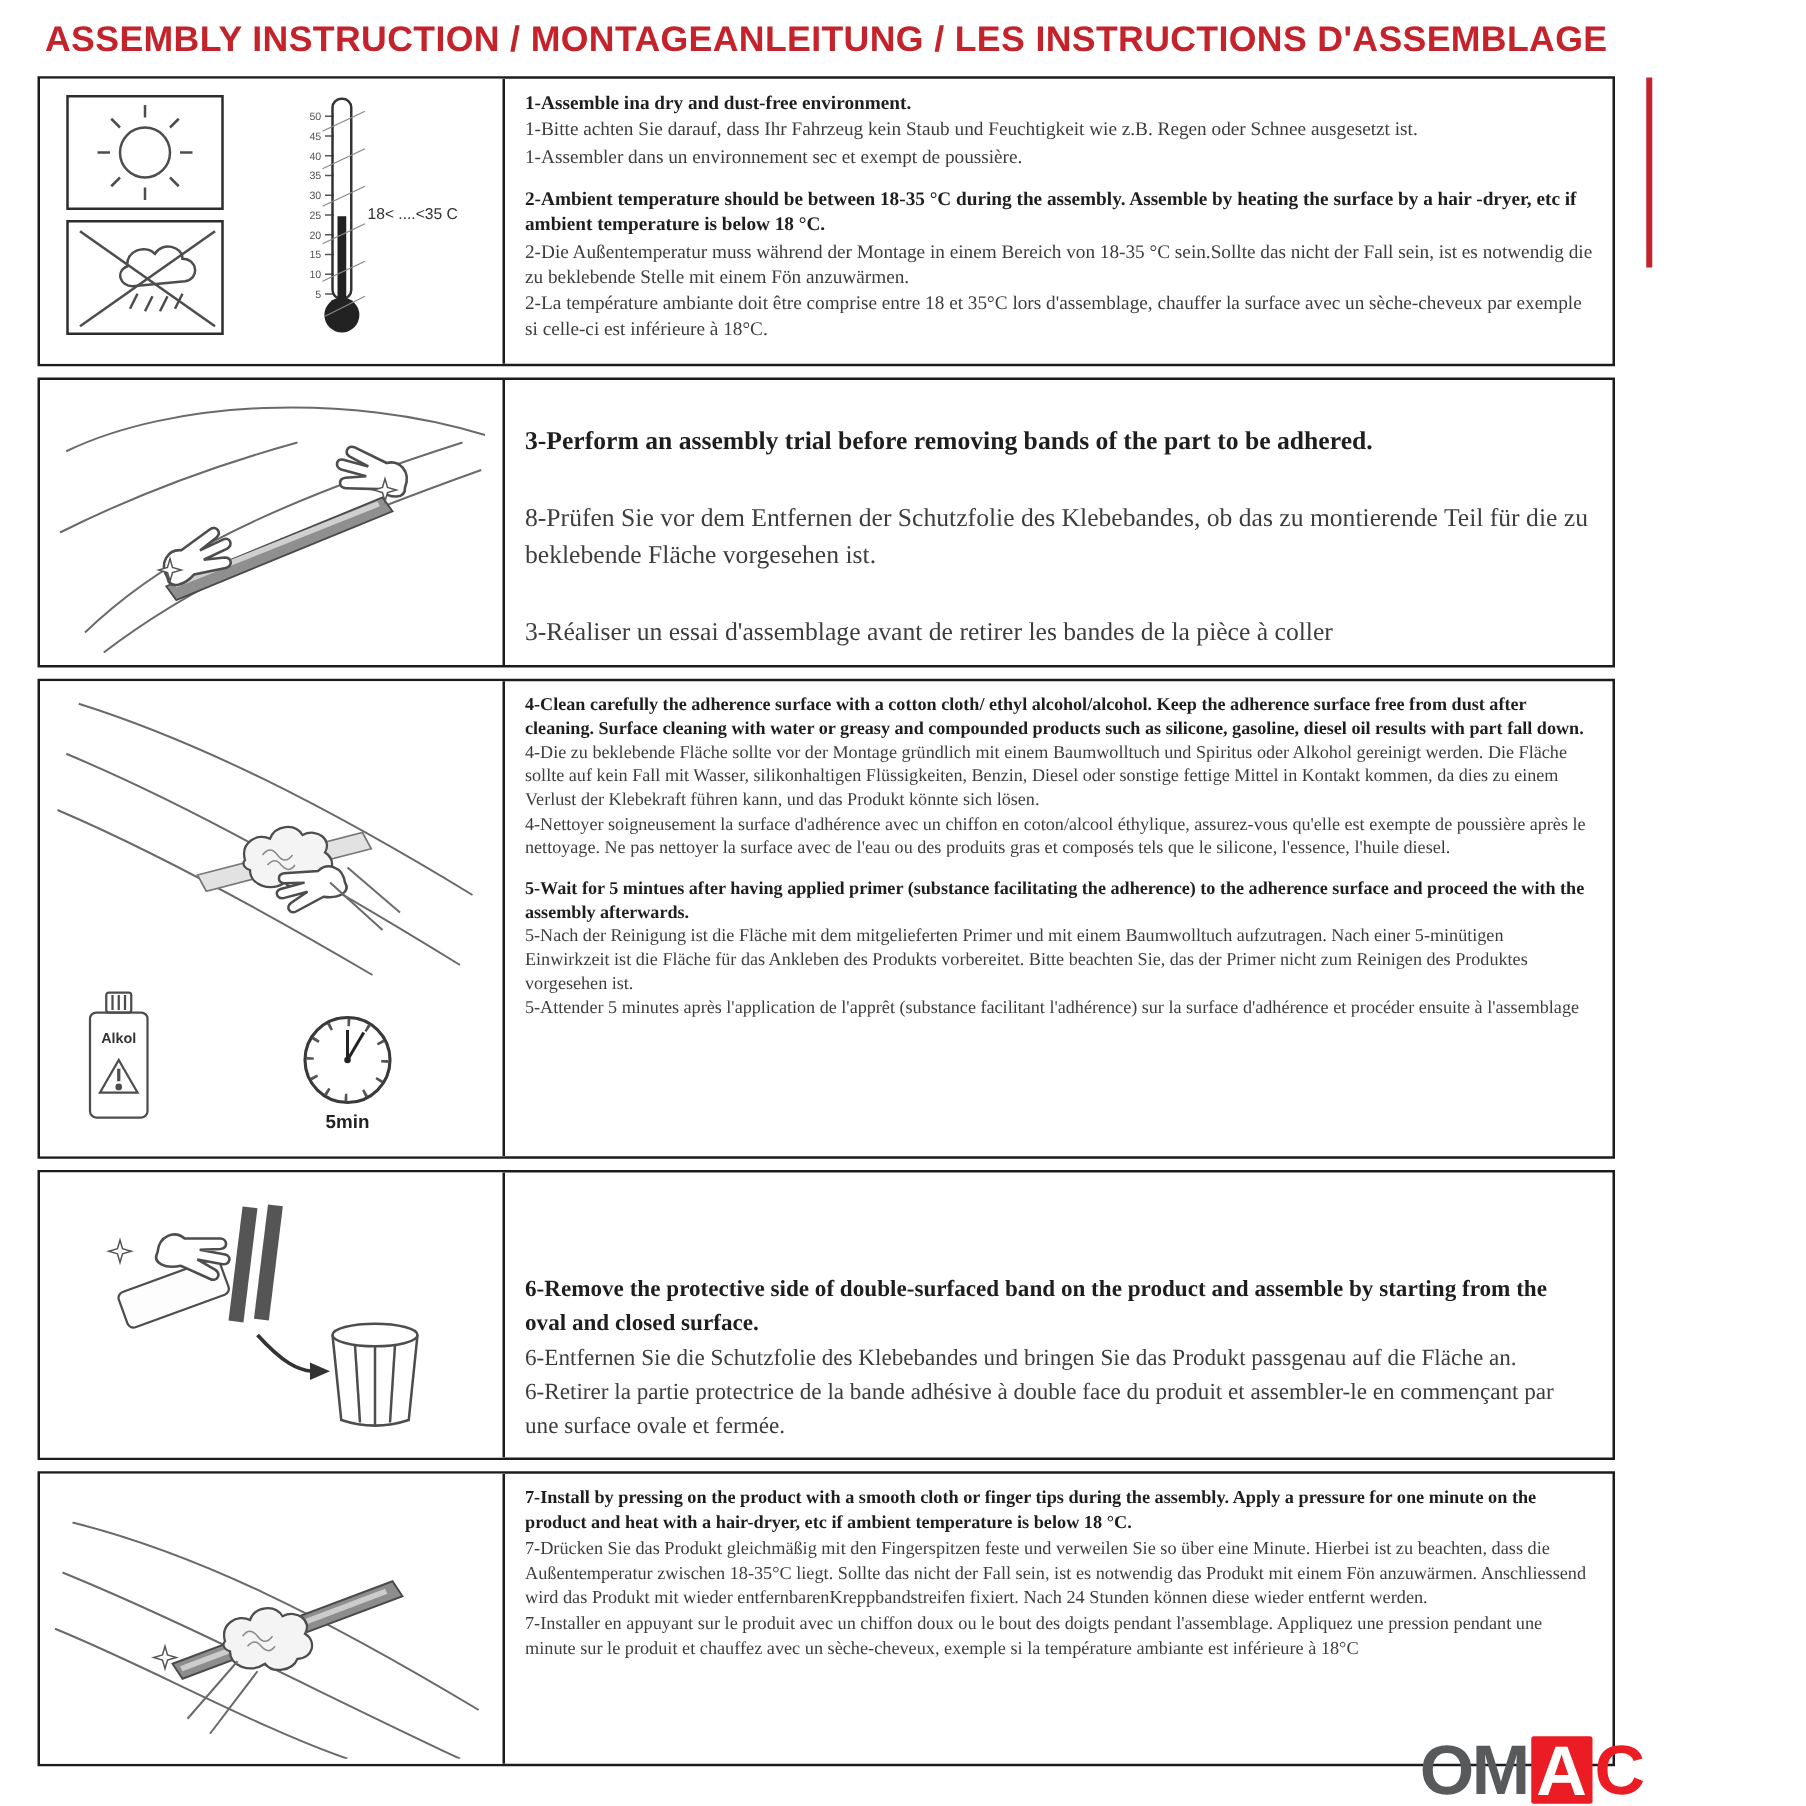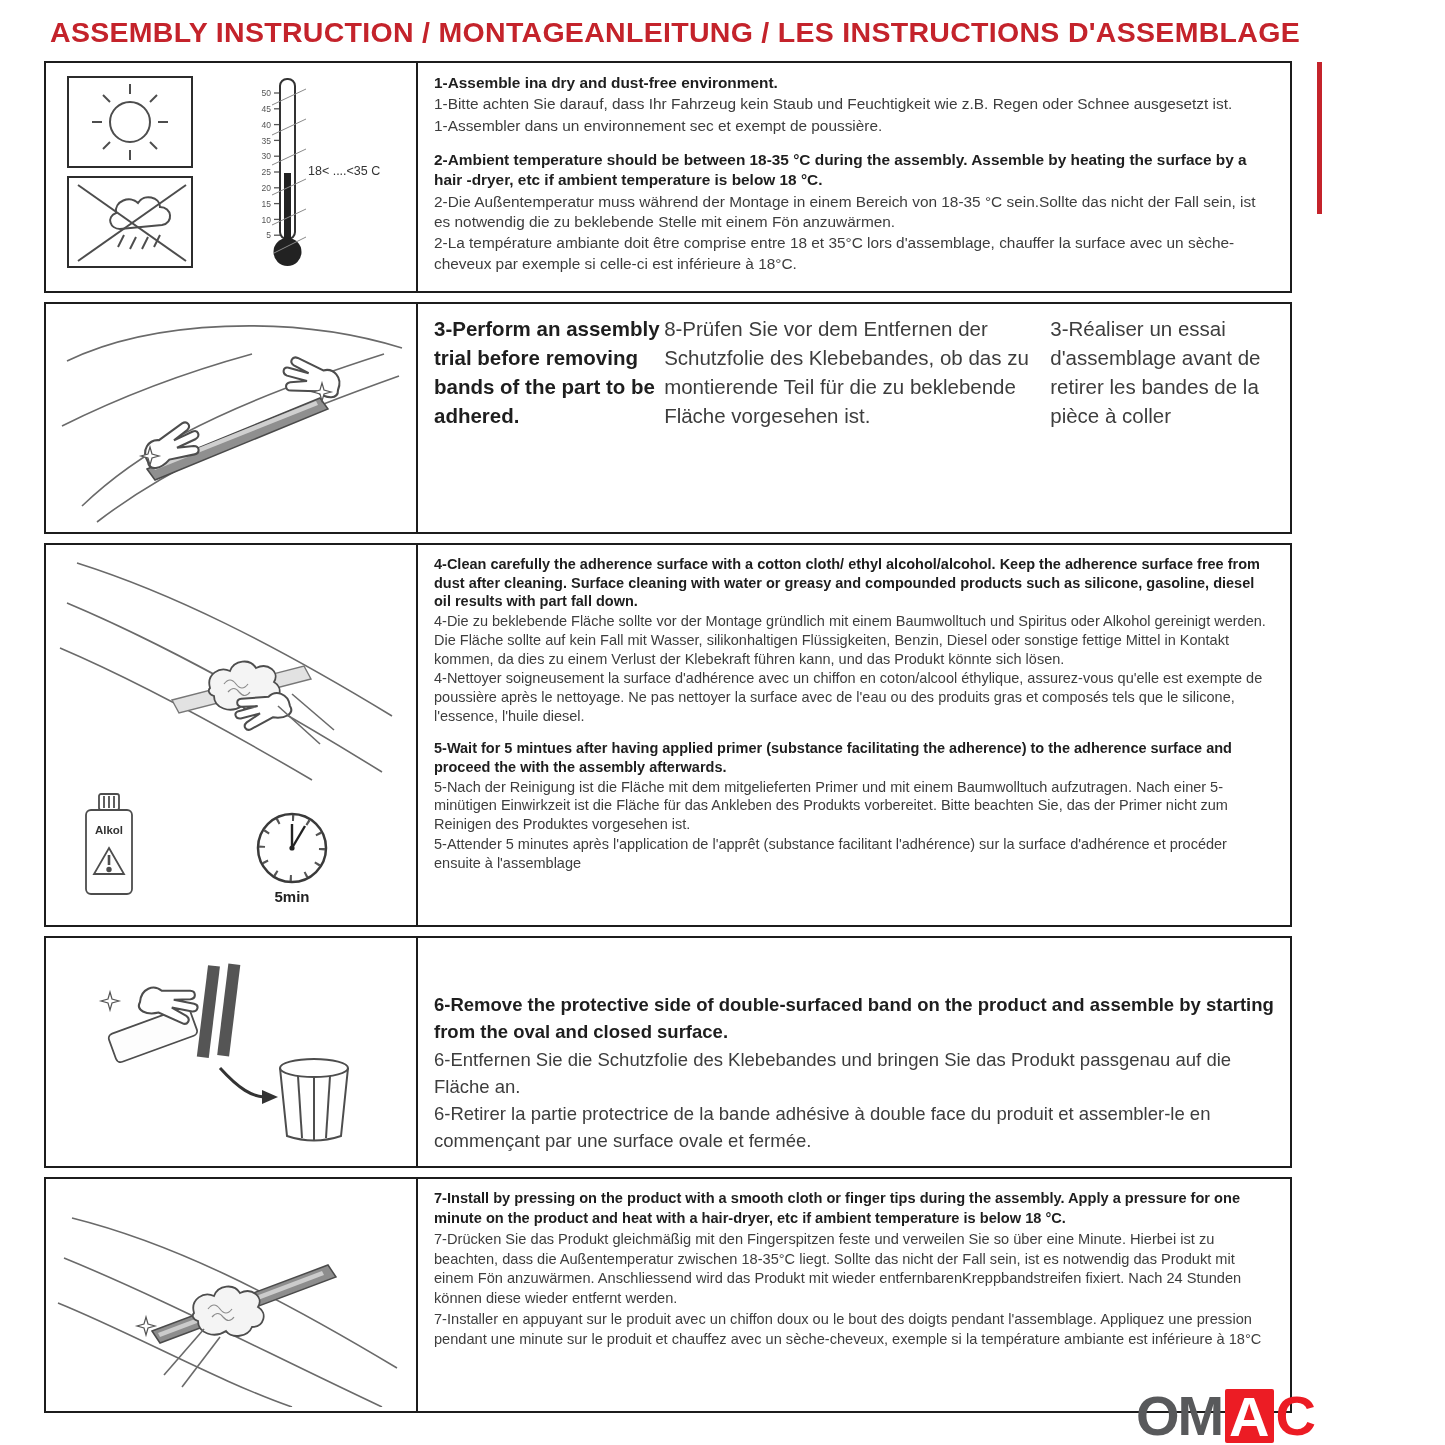--- a/index.html
+++ b/index.html
@@ -1,32 +1,32 @@
 <!DOCTYPE html>
 <html><head>
 <meta charset="utf-8">
 <style>
   * { margin:0; padding:0; box-sizing:border-box; }
   html,body { width:1445px; height:1445px; background:#ffffff; font-family:"Liberation Sans",sans-serif; }
-  .page { position:relative; width:1322px; height:1445px; overflow:hidden; padding:10px 30px 0 44px; background:#fff; }
+  .page { position:relative; width:1322px; height:1445px; overflow:hidden; padding:10px 30px 0 30px; background:#fff; }
   .page-title { color:#c4232b; font-size:28.5px; font-weight:700; letter-spacing:0.3px; margin:6px 0 12px 6px; white-space:nowrap; }
   .row { display:flex; border:2.5px solid #1c1c1c; margin-bottom:9px; background:#fff; }
   .cell-img { width:372px; min-width:372px; border-right:2.5px solid #1c1c1c; display:flex; align-items:center; justify-content:flex-end; overflow:hidden; background:#fff; }
   .cell-text { flex:1; padding:10px 16px; overflow:hidden; color:#3c3c3c; }
   .row-1 { height:232px; }
   .row-2 { height:232px; }
   .row-3 { height:384px; }
   .row-4 { height:232px; }
   .row-5 { height:236px; }
   .row-1 .cell-text { font-size:15.4px; line-height:1.32; }
-  .row-2 .cell-text { font-size:20.5px; line-height:1.42; display:flex; justify-content:flex-end; }
+  .row-2 .cell-text { font-size:20.5px; line-height:1.42; display:flex; flex-direction:column; justify-content:flex-end;gap:32px; }
   .row-3 .cell-text { font-size:14.5px; line-height:1.29; }
   .row-4 .cell-text { font-size:18.5px; line-height:1.45; display:flex; flex-direction:column; justify-content:flex-end; }
   .row-5 .cell-text { font-size:14.6px; line-height:1.36; }
-  .para { margin-bottom:1px; }
+  .para { margin-bottom:1px;font-family:Liberation Serif, serif; }
   .para.bold { font-weight:700; color:#1e1e1e; }
   .para.normal { font-weight:400; color:#3d3d3d; }
   .para.bold:not(:first-child) { margin-top:14px; }
   svg { display:block; }
   svg text { font-family:"Liberation Sans",sans-serif; }
   .logo { position:absolute; right:6px; bottom:2px; display:flex; align-items:center; font-weight:800; line-height:1; }
   .logo span { font-size:56px; line-height:0.92; }
   .logo .g { color:#58595b; letter-spacing:-2px; }
   .logo .a { color:#ffffff; background:#ec1c24; padding:2px 4px 0 4px; margin-left:3px; border-radius:2px; }
   .logo .c { color:#ec1c24; margin-left:2px; }

